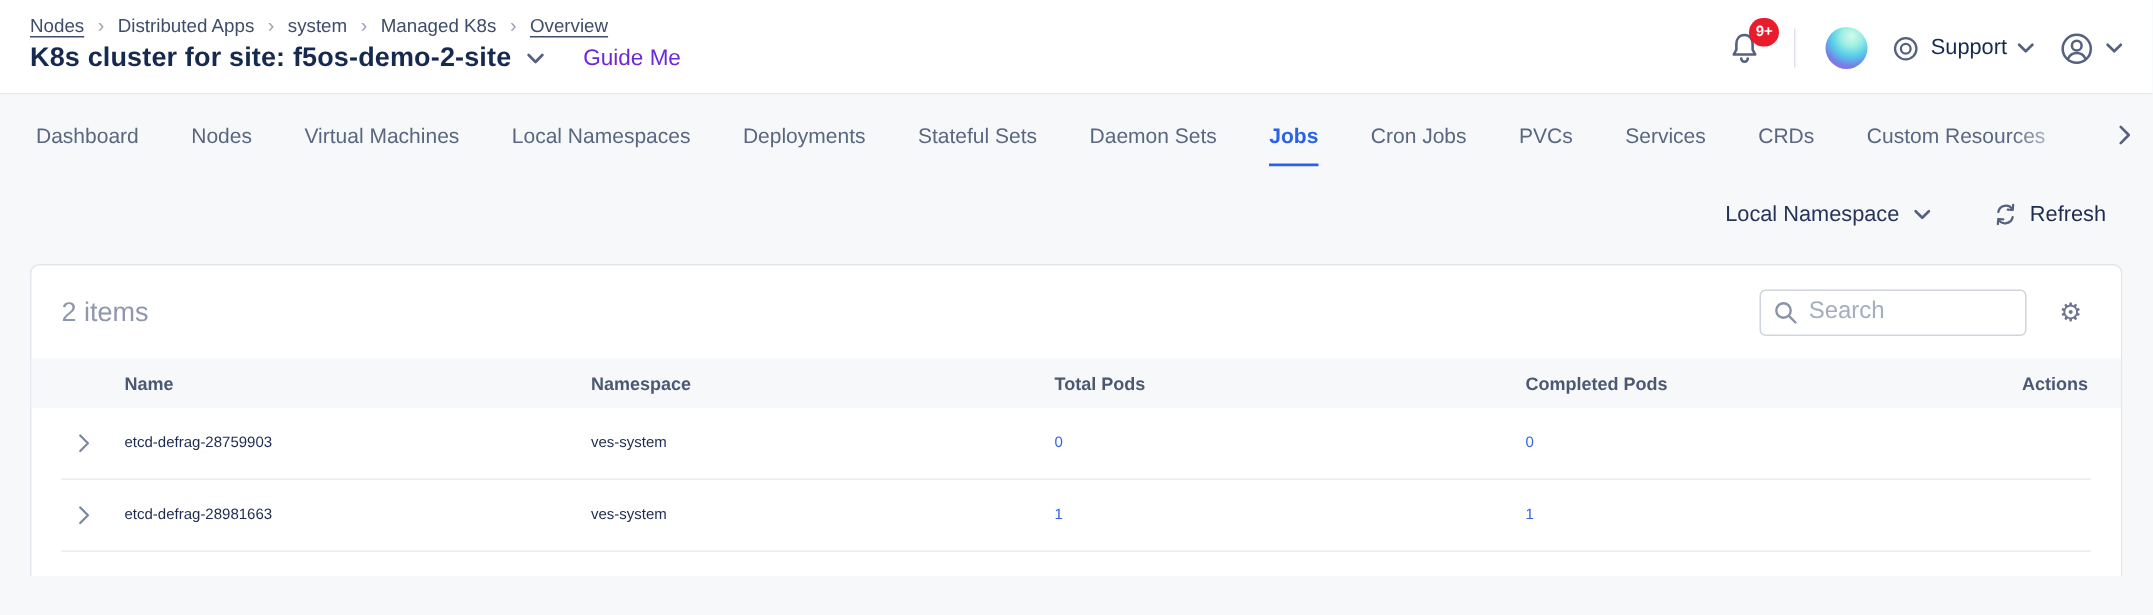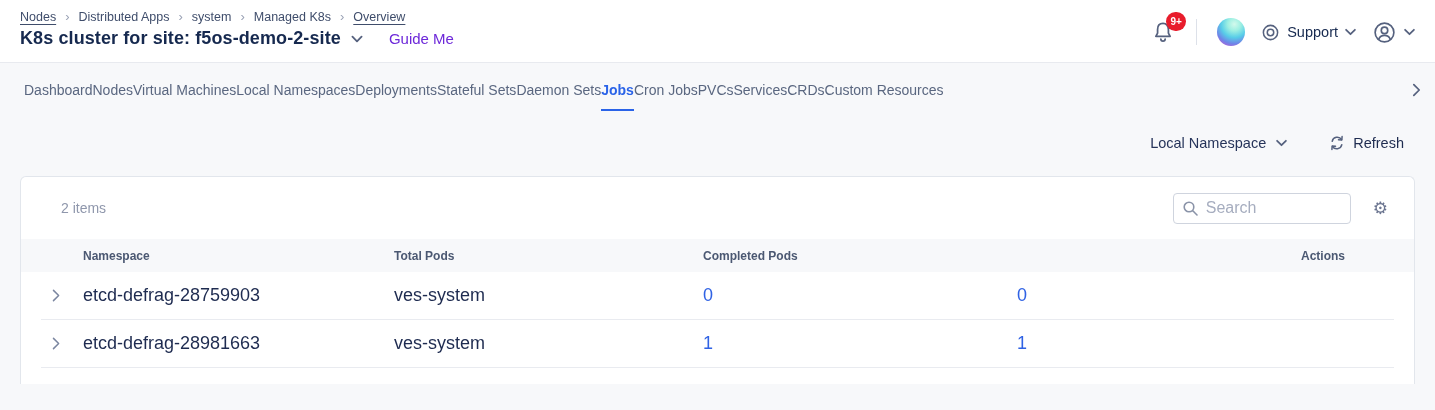--- a/index.html
+++ b/index.html
@@ -33,59 +33,59 @@
   .vdiv { width:1px; height:26px; background:#dde1e9; margin:0 4px; }
   .orb {
     width:28px; height:28px; border-radius:50%; cursor:pointer;
     background:radial-gradient(circle at 62% 22%, #d3f9ec 0%, #9defe2 24%, #58cde8 48%, #6e85e8 70%, #b35fd6 87%, #dd5f9e 100%);
   }
   .hdr-group { display:flex; align-items:center; gap:7px; cursor:pointer; color:var(--navy); font-size:14.5px; }
   .icon { display:inline-flex; align-items:center; justify-content:center; }
 
   
   .tabbar { display:flex; align-items:flex-start; padding:19px 8px 0 24px; position:relative; height:50px; }
-  .tab-list { display:flex; overflow:hidden; white-space:nowrap; flex:1; }
+  .tab-list { display:flex; gap:35px; overflow:hidden; white-space:nowrap; flex:1; }
   .tab { font-size:14px; color:#5a6780; cursor:pointer; padding-bottom:11px; flex:0 0 auto; }
   .tab.active { color:var(--accent); font-weight:700; border-bottom:2px solid var(--accent); }
   .tab-fade {
     position:absolute; right:38px; top:10px; width:56px; height:36px; pointer-events:none;
     background:linear-gradient(to right, rgba(247,248,250,0), #f7f8fa 80%);
   }
   .tab-overflow { margin:1px 6px 0 2px; cursor:pointer; flex:0 0 auto; }
 
   
   .controls { display:flex; justify-content:flex-end; align-items:center; gap:42px; padding:14px 31px 0 0; height:46px; }
   .ns-select { display:flex; gap:10px; font-size:14.5px; color:#26345a; cursor:pointer; }
   .refresh-btn { display:flex; align-items:center; gap:8px; font-size:14.5px; color:#1f2c50; cursor:pointer; }
 
   
   .card {
     background:#fff; margin:17px 20px 0 20px; border:1px solid #e2e6ec;
     border-radius:6px 6px 0 0; border-bottom:none; height:208px;
   }
   .card-toolbar { display:flex; justify-content:space-between; align-items:center; height:62px; padding:0 26px 0 20px; }
-  .items-count { font-size:14px; color:#8f97ac;margin-left:20px; }
+  .items-count { font-size:18px; color:#8f97ac; }
   .toolbar-right { display:flex; align-items:center; gap:22px; }
   .search-box { position:relative; }
   .search-box input {
     width:178px; height:31px; border:1px solid #cfd4de; border-radius:4px;
     padding:0 8px 0 32px; font-size:16px; color:#2a3350; outline:none;
     font-family:"Liberation Sans","DejaVu Sans",sans-serif;
   }
   .search-box input::placeholder { color:#a6adbf; }
   .search-icon { position:absolute; left:9px; top:7px; }
   .gear-btn { font-size:17px; color:#6b7590; cursor:pointer; line-height:1; }
 
   .thead { background:#f7f8fa; padding:0 20px; }
   .trow-grid { display:grid; grid-template-columns:42px 311px 309px 314px 330px 1fr; align-items:center; }
   .th { font-size:12px; font-weight:700; color:#4b5872; height:33px; display:flex; align-items:center; }
   .th.right, .cell.right { justify-content:flex-end; text-align:left; padding-right:2px; }
   .tbody { padding:0 20px; }
   .trow { border-bottom:1px solid #e9ebf0; height:48px; }
-  .cell { font-size:18px; color:#1e2b50; display:flex; align-items:center; overflow:hidden; white-space:nowrap; }
+  .cell { font-size:10px; color:#1e2b50; display:flex; align-items:center; overflow:hidden; white-space:nowrap; }
   .cell.chev { padding-left:11px; }
   .lnk { color:var(--link); text-decoration:none; cursor:pointer; }
   svg.stroke { fill:none; stroke:#55617e; stroke-width:1.6; stroke-linecap:round; stroke-linejoin:round; }
   svg.thin { stroke-width:1.3; stroke:#7b86a0; }
 </style>
 </head>
 <body>
 
 <header class="app-header">
   <div>
@@ -211,20 +211,21 @@
           </svg>
         </span>
         <input type="text" placeholder="Search" style="">
       </div>
       <span class="gear-btn">⚙</span>
     </div>
   </div>
   <div class="thead">
     <div class="trow-grid">
         <div class="th"></div>
+        <div class="th">Name</div>
         <div class="th">Namespace</div>
         <div class="th">Total Pods</div>
         <div class="th">Completed Pods</div>
         <div class="th right">Actions</div>
       </div>
   </div>
   <div class="tbody">
       <div class="trow trow-grid">
         <div class="cell chev">
           <span class="icon">

